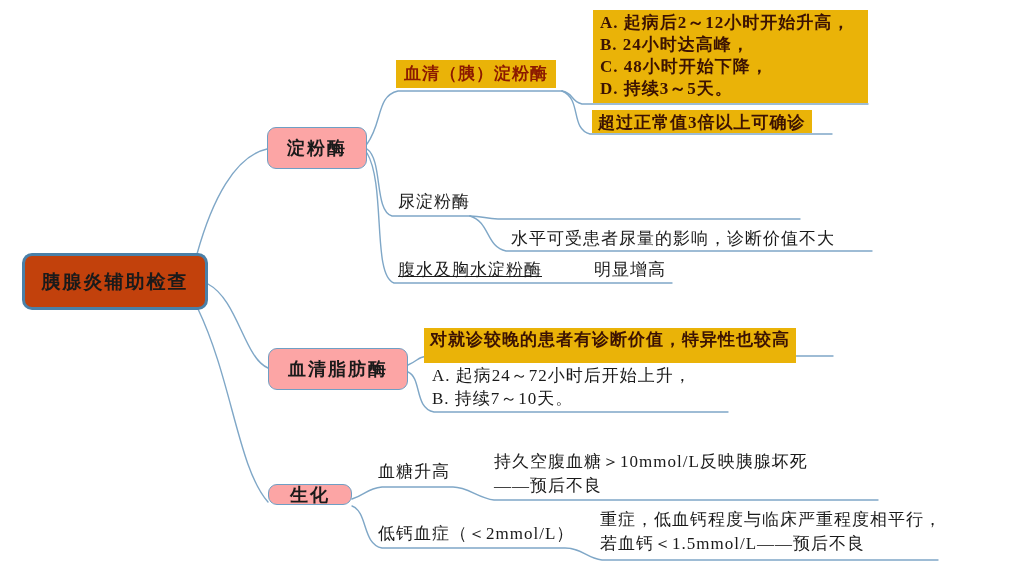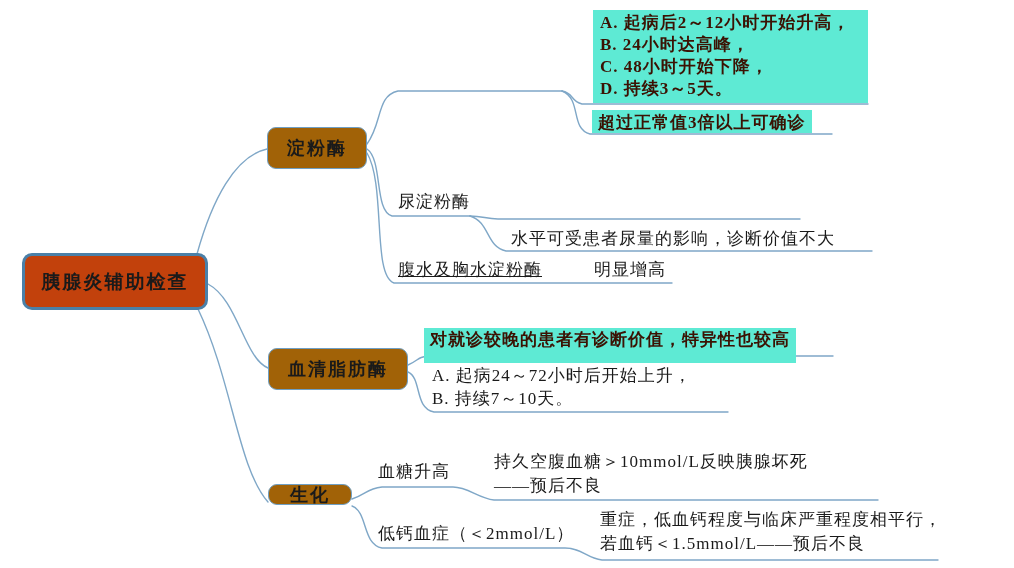--- a/index.html
+++ b/index.html
@@ -3,29 +3,29 @@
 <meta charset="utf-8">
 <style>
   html,body{margin:0;padding:0;background:#ffffff;}
   #canvas{
     position:relative;width:1014px;height:568px;background:#ffffff;overflow:hidden;
     font-family:"Liberation Serif","DejaVu Serif",serif;color:#1a1a1a;
   }
   #connectors{position:absolute;left:0;top:0;pointer-events:none;}
   .node{
     position:absolute;display:flex;align-items:center;justify-content:center;
-    box-sizing:border-box;background:#a16207;border:1.5px solid #6f9fc4;border-radius:9px;
+    box-sizing:border-box;background:#fca5a5;border:1.5px solid #6f9fc4;border-radius:9px;
     font-weight:bold;letter-spacing:2px;font-size:18px;cursor:default;
   }
   .node.root{
     background:#c2410c;border:3px solid #4a80a8;border-radius:10px;font-size:19px;
   }
   .topic{position:absolute;font-size:17px;letter-spacing:1px;line-height:24px;white-space:pre-line;}
   .hl{
-    position:absolute;background:#5eead4;color:#3b1203;font-size:17px;font-weight:bold;
+    position:absolute;background:#eab308;color:#3b1203;font-size:17px;font-weight:bold;
     letter-spacing:1px;line-height:22px;white-space:pre-line;box-sizing:border-box;
     padding:2px 7px;
   }
   .hl.serum-label{color:#8b1a00;padding:3px 8px;}
 </style>
 </head>
 <body>
 
 <div id="canvas">
 
@@ -61,20 +61,21 @@
   </div>
 
   <div class="node" style="left:268px;top:348px;width:140px;height:42px;">
     <span>血清脂肪酶</span>
   </div>
 
   <div class="node" style="left:268px;top:484px;width:84px;height:21px;">
     <span>生化</span>
   </div>
 
+  <div class="hl serum-label" style="left:396px;top:60px;height:28px;">血清（胰）淀粉酶</div>
 
   <div class="hl" style="left:593px;top:10px;width:275px;height:93px;">A. 起病后2～12小时开始升高，
 B. 24小时达高峰，
 C. 48小时开始下降，
 D. 持续3～5天。</div>
 
   <div class="hl" style="left:592px;top:110px;height:23px;line-height:19px;padding:3px 6px;">超过正常值3倍以上可确诊</div>
 
   <div class="topic" style="left:398px;top:190px;">尿淀粉酶</div>
 

